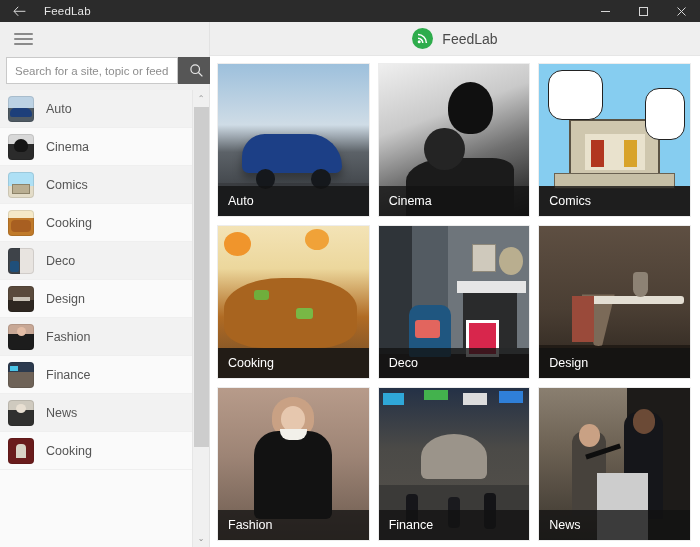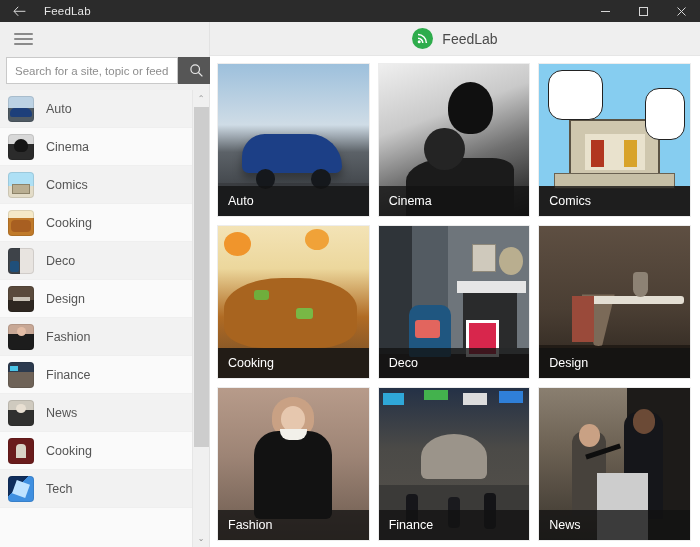--- a/index.html
+++ b/index.html
@@ -340,26 +340,20 @@
                 <i></i>
               </span>
               <span class="feed-label">News</span>
             </li>
             <li class="feed-item">
               <span class="thumb t-politics">
                 <i></i>
               </span>
               <span class="feed-label">Cooking</span>
             </li>
-            <li class="feed-item">
-              <span class="thumb t-tech">
-                <i></i>
-              </span>
-              <span class="feed-label">Tech</span>
-            </li>
           </ul>
 
         <div class="sb-track">
           <div class="sb-arrow">⌃</div>
           <div class="sb-rail">
             <div class="sb-thumb"></div>
           </div>
           <div class="sb-arrow">⌄</div>
         </div>
       </div>

